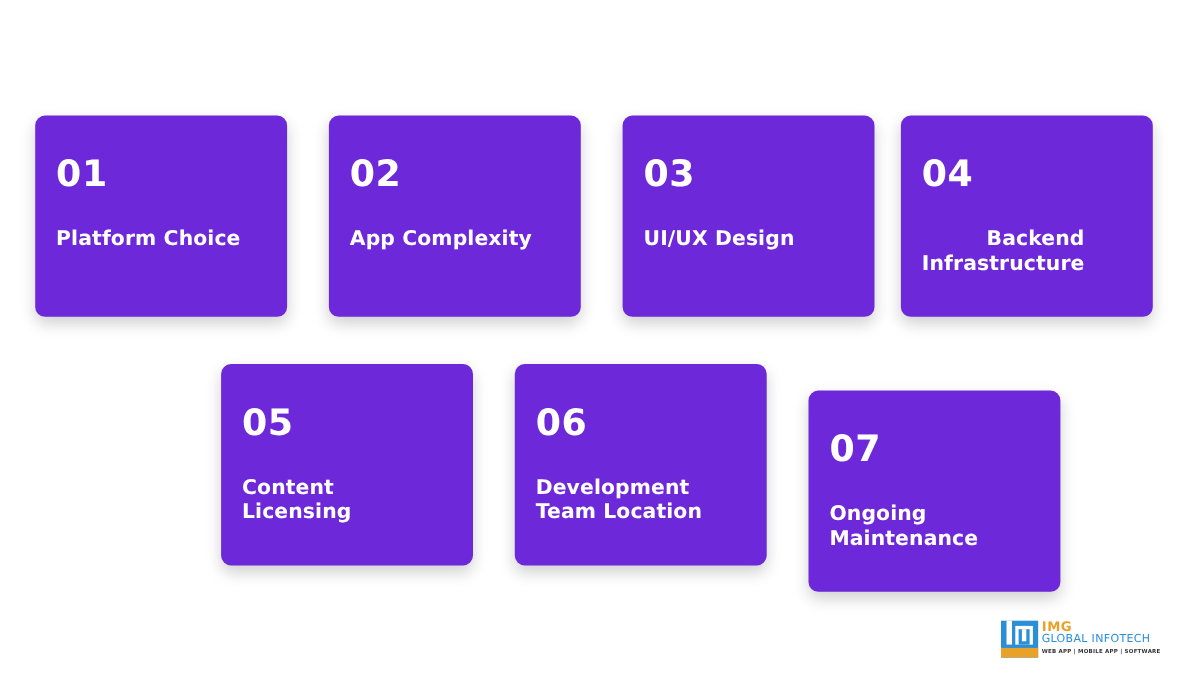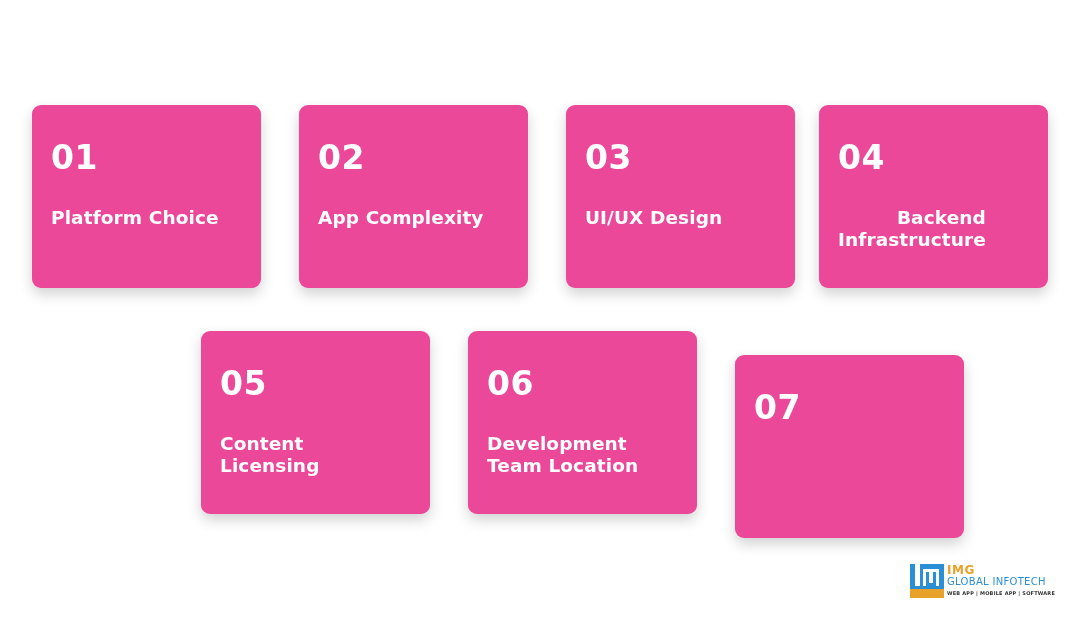--- a/index.html
+++ b/index.html
@@ -1,21 +1,21 @@
 <!DOCTYPE html>
 <html><head>
   <meta charset="utf-8">
   <style>
     html, body { margin: 0; padding: 0; }
     body {
       width: 1080px; height: 617px; background: #ffffff; position: relative; overflow: hidden;
       font-family: "DejaVu Sans", "Liberation Sans", sans-serif;
     }
     .card {
-      position: absolute; width: 229px; height: 183px; background: #ec4899;
+      position: absolute; width: 229px; height: 183px; background: #6d28d9;
       border-radius: 9px; box-shadow: 0 6px 14px rgba(0,0,0,0.18);
       color: #ffffff; box-sizing: border-box;
     }
     .num {
       position: absolute; left: 19px; top: 36px; font-size: 33px; font-weight: bold;
       letter-spacing: 0.5px; line-height: 1;
     }
     .title {
       position: absolute; left: 19px; top: 102px; font-size: 18.5px; font-weight: bold;
       line-height: 22px; white-space: pre-line; letter-spacing: 0.1px;
@@ -51,20 +51,22 @@
   <div class="title">Content
 Licensing</div>
 </div>
 <div class="card" style="left:468px; top:331px;padding-left:46px;">
   <div class="num">06</div>
   <div class="title">Development
 Team Location</div>
 </div>
 <div class="card" style="left:735px; top:331px;margin-top:24px;">
   <div class="num">07</div>
+  <div class="title">Ongoing
+Maintenance</div>
 </div>
 
 <div class="logo">
   <svg class="logo-mark" viewBox="0 0 34 34">
     <rect x="0" y="0" width="34" height="34" fill="#2a8fd6"></rect>
     <rect x="0" y="25" width="34" height="9" fill="#e8a22a"></rect>
     <rect x="5" y="0" width="5" height="22" fill="#ffffff"></rect>
     <rect x="13" y="5" width="16" height="17" fill="#ffffff"></rect>
     <rect x="16" y="8" width="10" height="14" fill="#2a8fd6"></rect>
     <rect x="19" y="8" width="4" height="11" fill="#ffffff"></rect>

